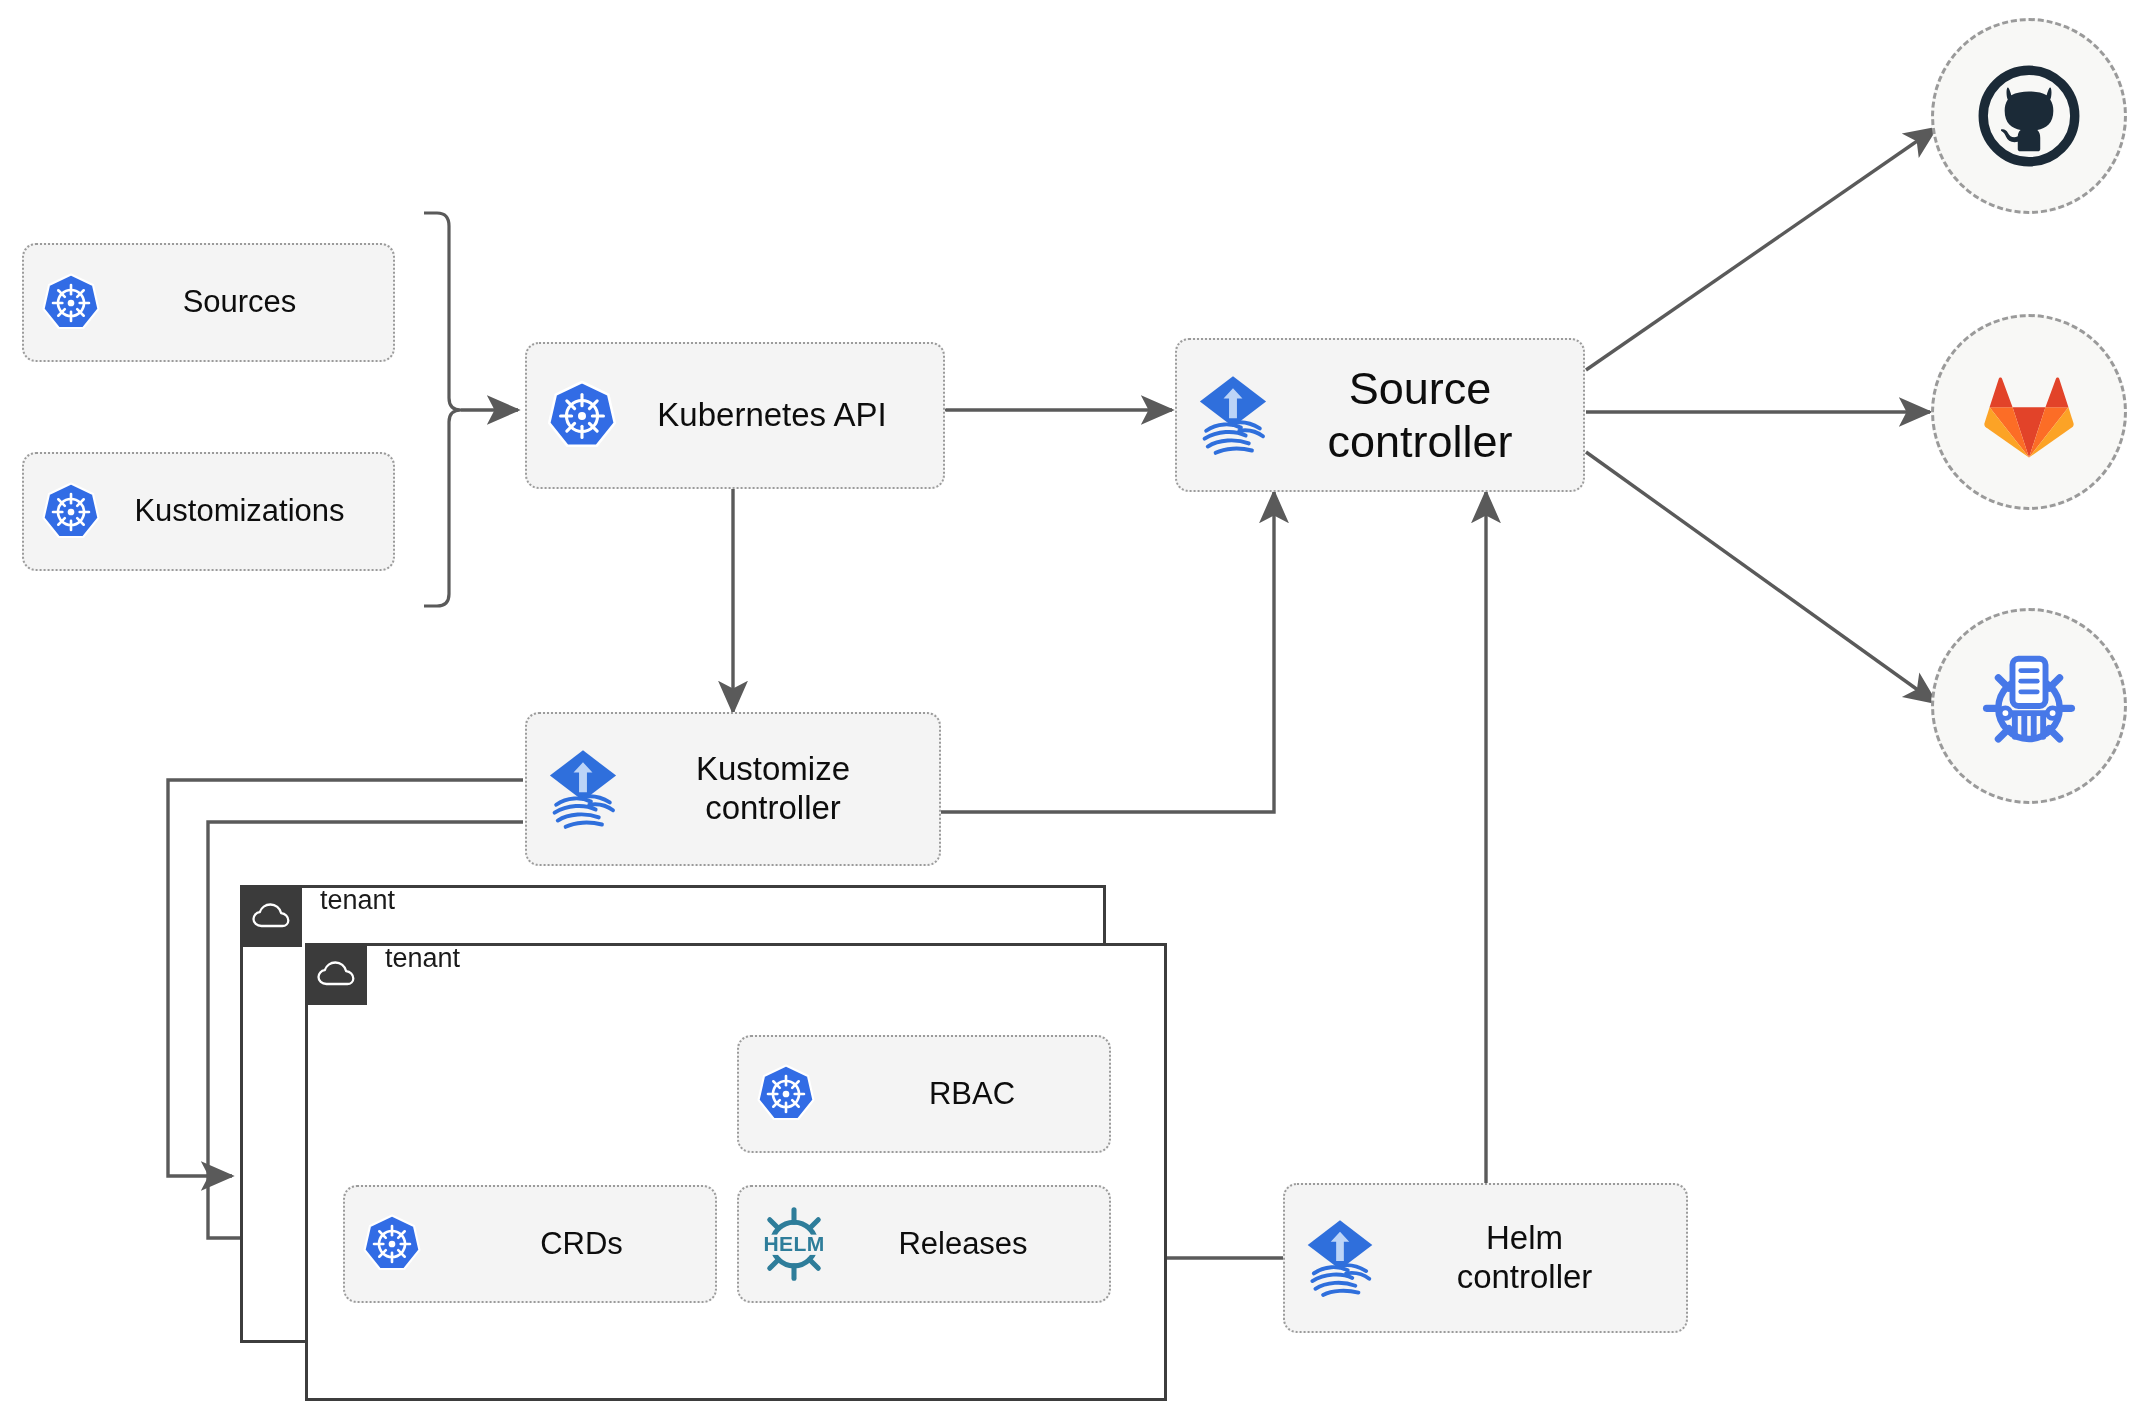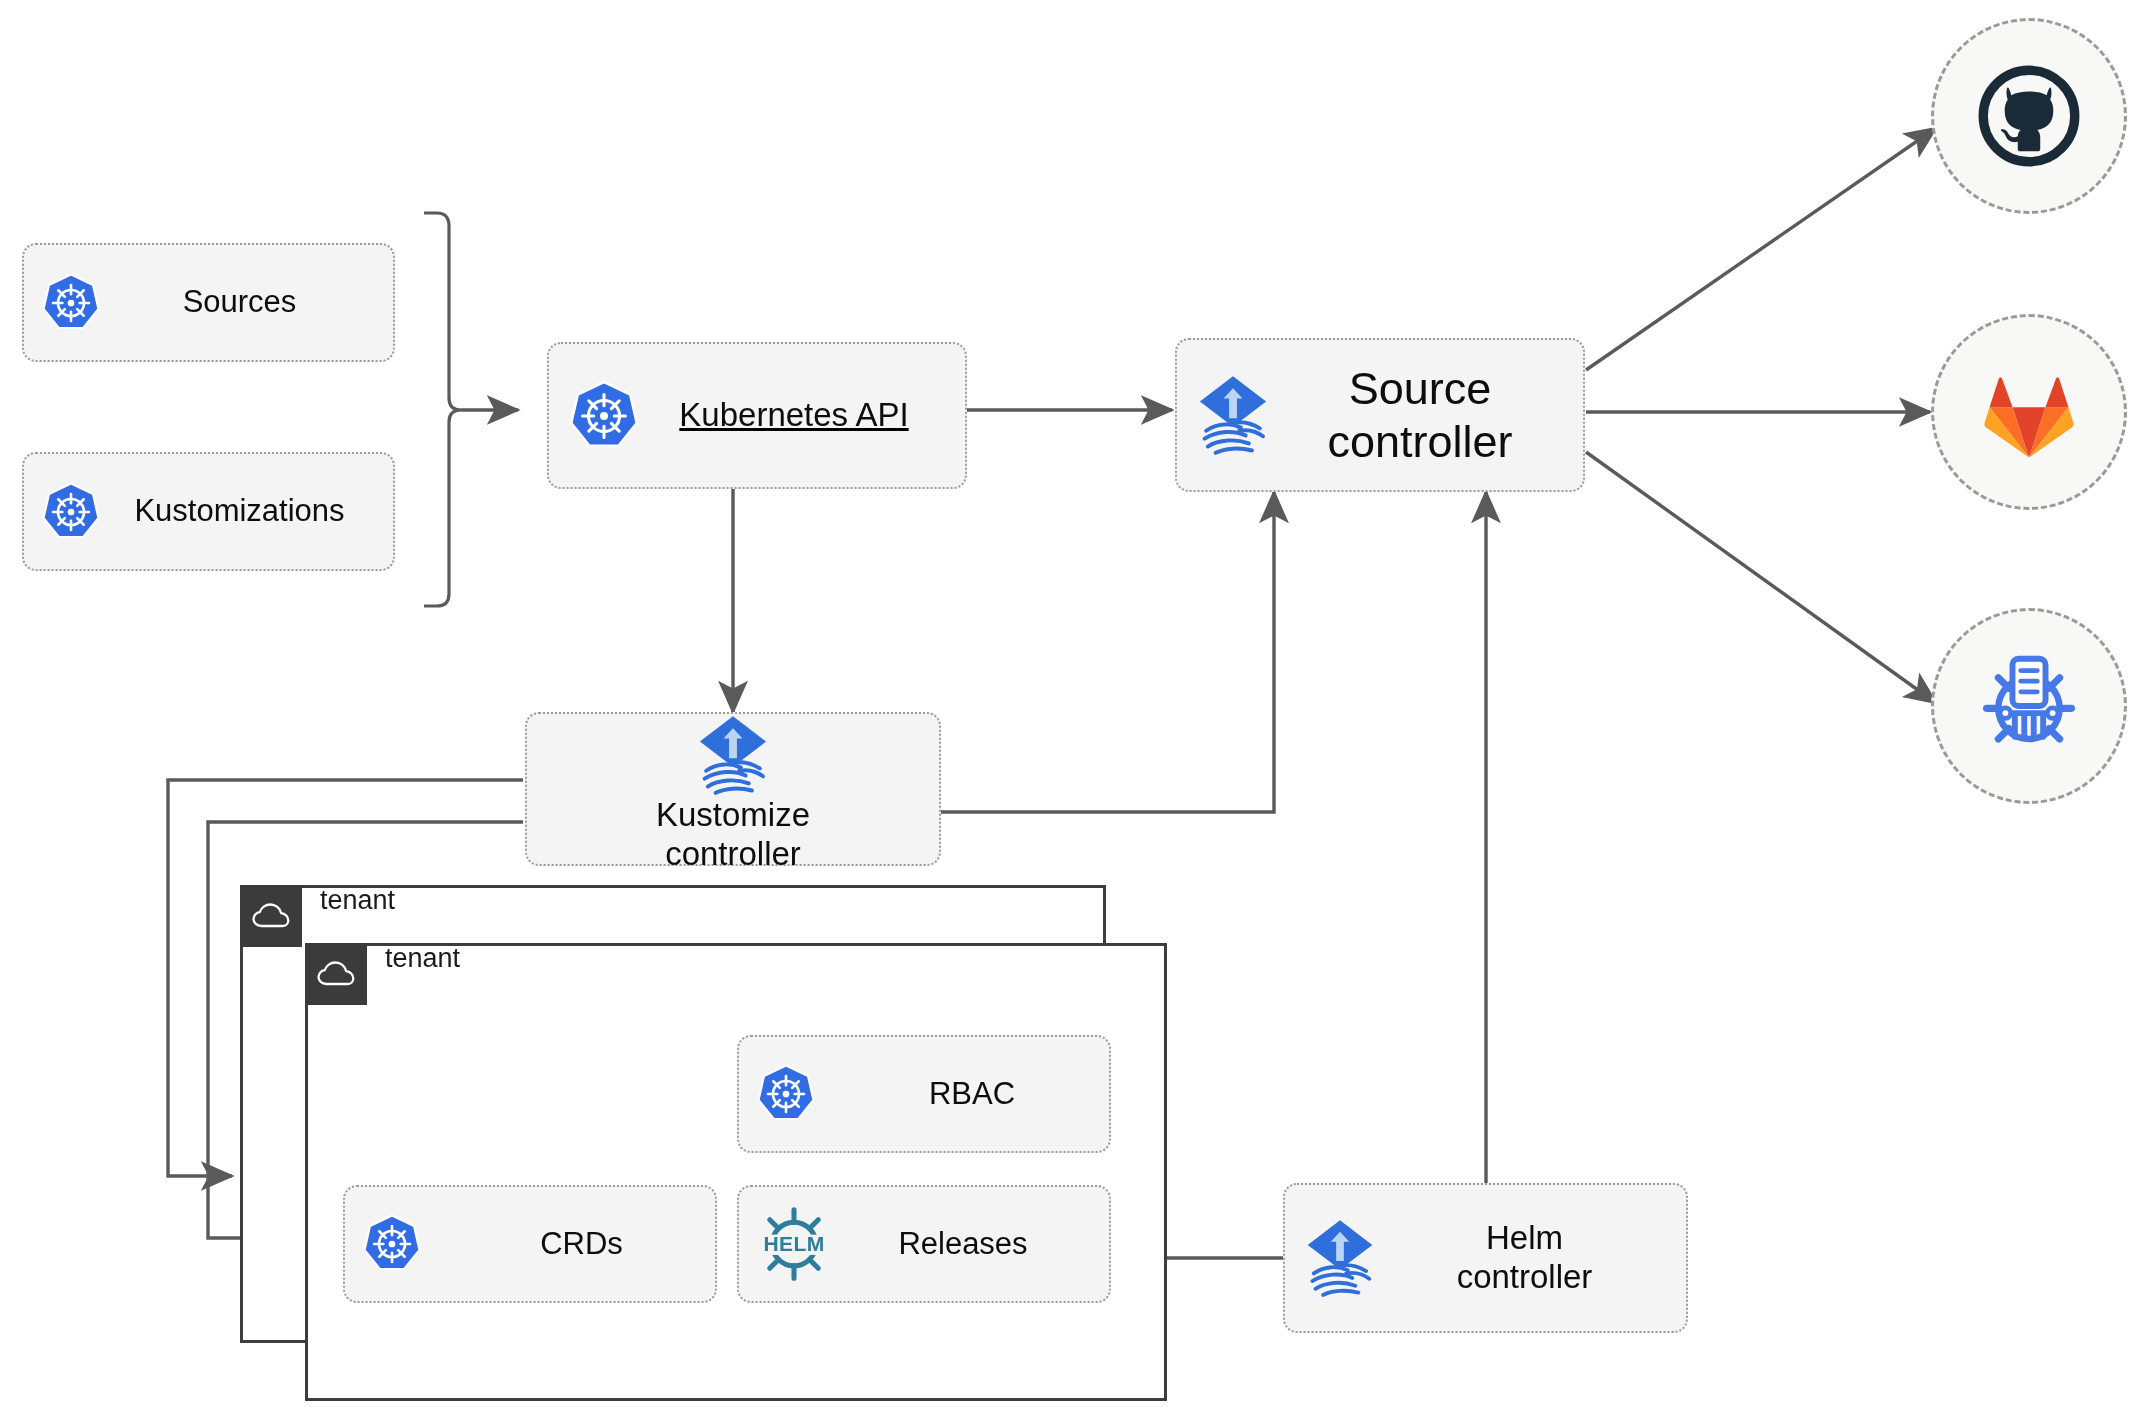--- a/index.html
+++ b/index.html
@@ -149,21 +149,21 @@
           <line x1="60" y1="60" x2="70.5" y2="70.5"></line>
           <line x1="70.5" y1="29.5" x2="60" y2="40"></line>
           <line x1="40" y1="60" x2="29.5" y2="70.5"></line>
         </g>
         <circle cx="50" cy="50" r="5.4" fill="#ffffff"></circle>
       </svg>
     </span>
     <span class="lbl" style="font-size:31px;">Sources</span>
   </div>
 
-  <div class="node" style="left:547px;top:342px;width:420px;height:147px;padding:0 18px;text-decoration:underline;">
+  <div class="node" style="left:525px;top:342px;width:420px;height:147px;padding:0 18px;">
     <span class="ico">
       <svg width="74" height="74" viewBox="0 0 100 100" aria-hidden="true">
         <path d="M50,4 L85.5,21.1 L94.3,59.5 L69.7,90.3 L30.3,90.3 L5.7,59.5 L14.5,21.1 Z" fill="#326ce5" stroke="#ffffff" stroke-width="3.5" stroke-linejoin="round"></path>
         <g stroke="#ffffff" stroke-width="4.2" fill="none" stroke-linecap="round">
           <circle cx="50" cy="50" r="21"></circle>
           <line x1="50" y1="21" x2="50" y2="36"></line>
             <line x1="50" y1="64" x2="50" y2="79"></line>
           <line x1="21" y1="50" x2="36" y2="50"></line>
             <line x1="64" y1="50" x2="79" y2="50"></line>
           <line x1="29.5" y1="29.5" x2="40" y2="40"></line>
@@ -189,21 +189,21 @@
           <path d="M28,100 C40,94 58,93 74,97"></path>
           <path d="M52,62 C62,60 74,63 84,69"></path>
           <path d="M58,72 C70,70 80,73 88,79"></path>
         </g>
       </svg>
     </span>
     <span class="lbl" style="font-size:45px;">Source
 controller</span>
   </div>
 
-  <div class="node" style="left:525px;top:712px;width:416px;height:154px;padding:0 16px;flex-direction:column;">
+  <div class="node" style="left:525px;top:712px;width:416px;height:154px;padding:0 16px;">
     <span class="ico">
       <svg width="80" height="82" viewBox="0 0 100 104" aria-hidden="true">
         <path d="M50,3 L92,35 L50,67 L8,35 Z" fill="#2f6fdc"></path>
         <path d="M50,18 L62,31 L55,31 L55,56 L45,56 L45,31 L38,31 Z" fill="#bcd4f7"></path>
         <g stroke="#2f6fdc" stroke-width="5" fill="none" stroke-linecap="round">
           <path d="M16,72 C30,62 48,62 60,68"></path>
           <path d="M14,82 C30,72 52,71 66,78"></path>
           <path d="M18,92 C32,83 54,82 70,88"></path>
           <path d="M28,100 C40,94 58,93 74,97"></path>
           <path d="M52,62 C62,60 74,63 84,69"></path>

